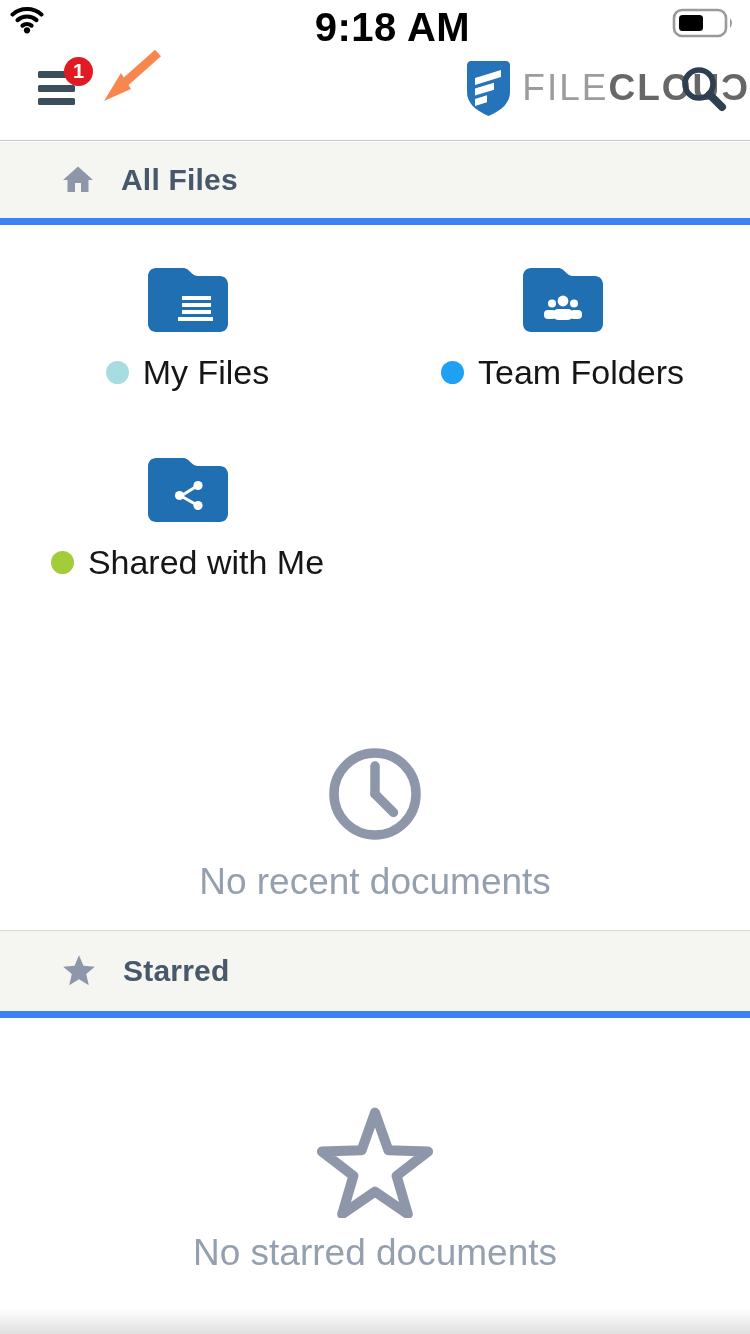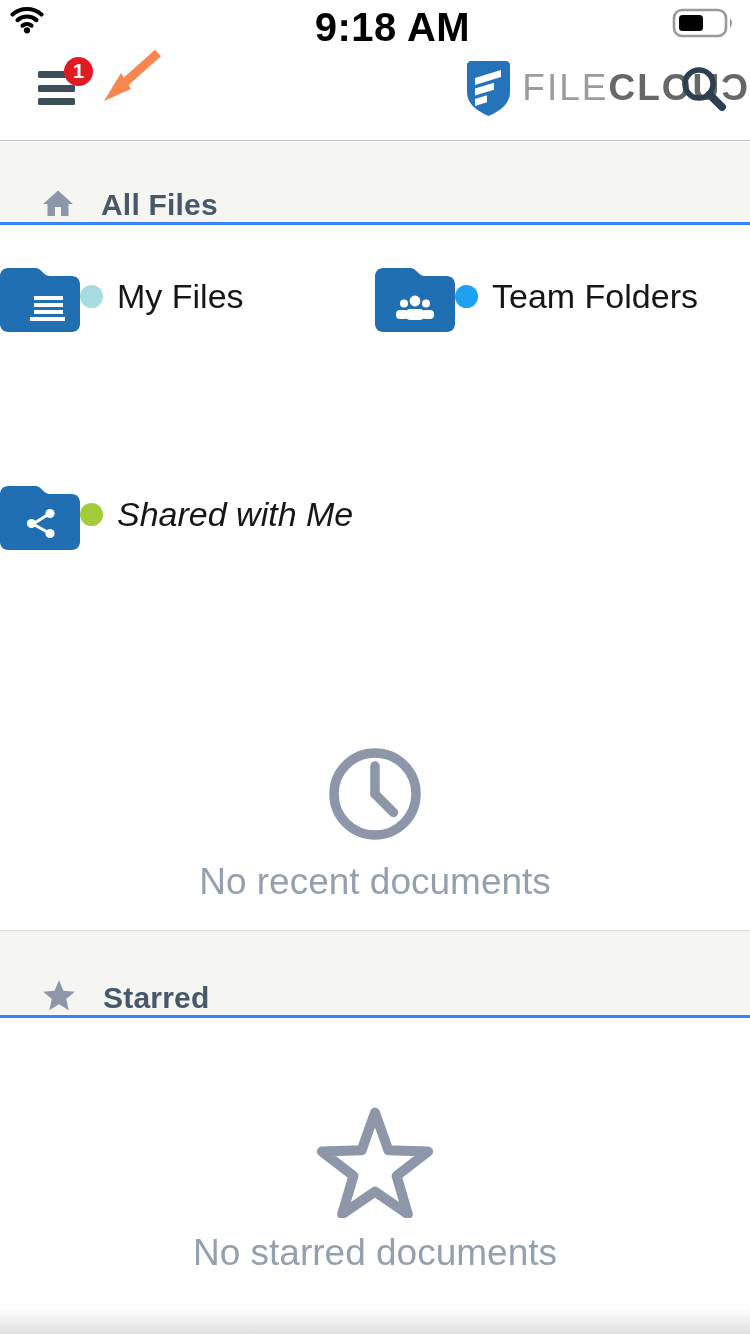--- a/index.html
+++ b/index.html
@@ -28,34 +28,34 @@
   .logo { position:absolute; left:0; right:0; top:13px; height:60px;
           display:flex; align-items:center; justify-content:flex-end; gap:11px; }
   .logo-text { font-size:37px; letter-spacing:2px; white-space:nowrap; }
   .logo-file { color:#9c9c9c; font-weight:400; }
   .logo-cloud { color:#676767; font-weight:700; }
   .search-btn { position:absolute; right:22px; top:18px; width:50px; height:50px;
                 background:none; border:none; cursor:pointer; padding:0; }
 
   
   .section-header { position:absolute; left:0; right:0; background:#f5f5f2;
-                    display:flex; align-items:flex-end; padding-left:40px;
-                    border-bottom:3px solid #3b82f6; }
+                    display:flex; align-items:center; padding-left:60px;
+                    border-bottom:7px solid #3b82f6; }
   .section-header.bordered-top { border-top:1px solid #d8d8d4; }
   .section-title { margin-left:25px; font-size:30px; font-weight:700; color:#47586b; letter-spacing:0.2px; }
   .hdr-all-files   { top:142px; height:83px; }
   .hdr-recent      { top:628px; height:86px; }
   .hdr-starred     { top:930px; height:88px; }
 
   
-  .folder-cell { position:absolute; width:375px; display:flex; flex-direction:row;
+  .folder-cell { position:absolute; width:375px; display:flex; flex-direction:column;
                  align-items:center; cursor:pointer; }
   .cell-1 { left:0;   top:240px; }
   .cell-2 { left:375px; top:240px; }
-  .cell-3 { left:0;   top:458px;font-style:italic; }
+  .cell-3 { left:0;   top:430px; }
   .folder-wrap { position:relative; width:80px; height:64px; margin-top:28px; }
   .folder-glyph { position:absolute; }
   .glyph-lines  { left:30px; top:27px; }
   .glyph-people { left:20px; top:26px; }
   .glyph-share  { left:26px; top:22px; }
   .folder-label { margin-top:21px; display:flex; align-items:center; gap:14px;
                   font-size:34px; color:#161616; white-space:nowrap; }
 
   
   .empty-state { position:absolute; left:0; right:0; display:flex; flex-direction:column;

